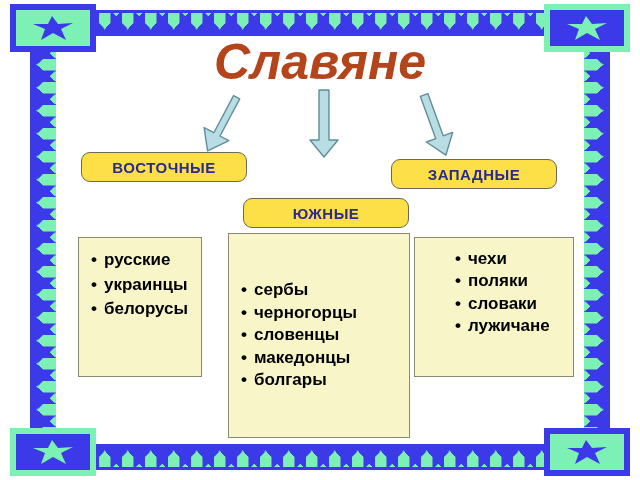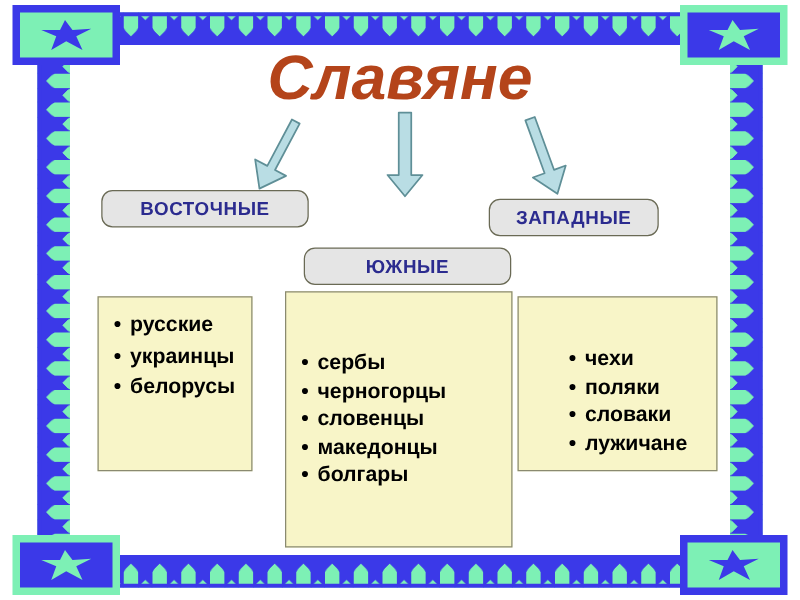--- a/index.html
+++ b/index.html
@@ -122,36 +122,36 @@
     font-family: "Liberation Sans", sans-serif;
     font-style: italic;
   }
 
   
   .arrow { position: absolute; }
 
   
   .pill {
     position: absolute;
-    background: #e5e5e5;
+    background: #fde047;
     border: 1.5px solid #6a6a55;
     border-radius: 9px;
     color: #2b2b8f;
     font-weight: bold;
     font-size: 15px;
     letter-spacing: 0.5px;
     display: flex;
     align-items: center;
     justify-content: center;
     box-sizing: border-box;
     font-family: "Liberation Sans", sans-serif;
   }
   #pill-east { left: 81px;  top: 152px; width: 166px; height: 30px; }
   #pill-south{ left: 243px; top: 198px; width: 166px; height: 30px; }
-  #pill-west { left: 391px; top: 159px; width: 136px; height: 30px; }
+  #pill-west { left: 391px; top: 159px; width: 166px; height: 30px; }
 
   
   .box {
     position: absolute;
     background: #f8f5c8;
     border: 1.5px solid #8a8a70;
     box-sizing: border-box;
     padding: 10px 12px;
     font-size: 17px;
     font-weight: bold;
@@ -171,21 +171,21 @@
     content: "\2022";
     display: inline-block;
     width: 13px;
     font-size: 17px;
   }
   #box-east  { left: 78px;  top: 237px; width: 124px; height: 140px; }
   #box-east li { line-height: 1.45; }
   #box-south { left: 228px; top: 233px; width: 182px; height: 205px;
                display: flex; align-items: center; }
   #box-west  { left: 414px; top: 237px; width: 160px; height: 140px;
-               display: flex; align-items: flex-end; padding-left: 40px; }
+               display: flex; align-items: flex-start; padding-left: 40px; }
 </style>
 </head>
 <body>
 
 <div id="slide">
 
   <div class="band band-top tri-down"></div>
   <div class="band band-bottom tri-up"></div>
   <div class="band band-left tri-left"></div>
   <div class="band band-right tri-right"></div>

